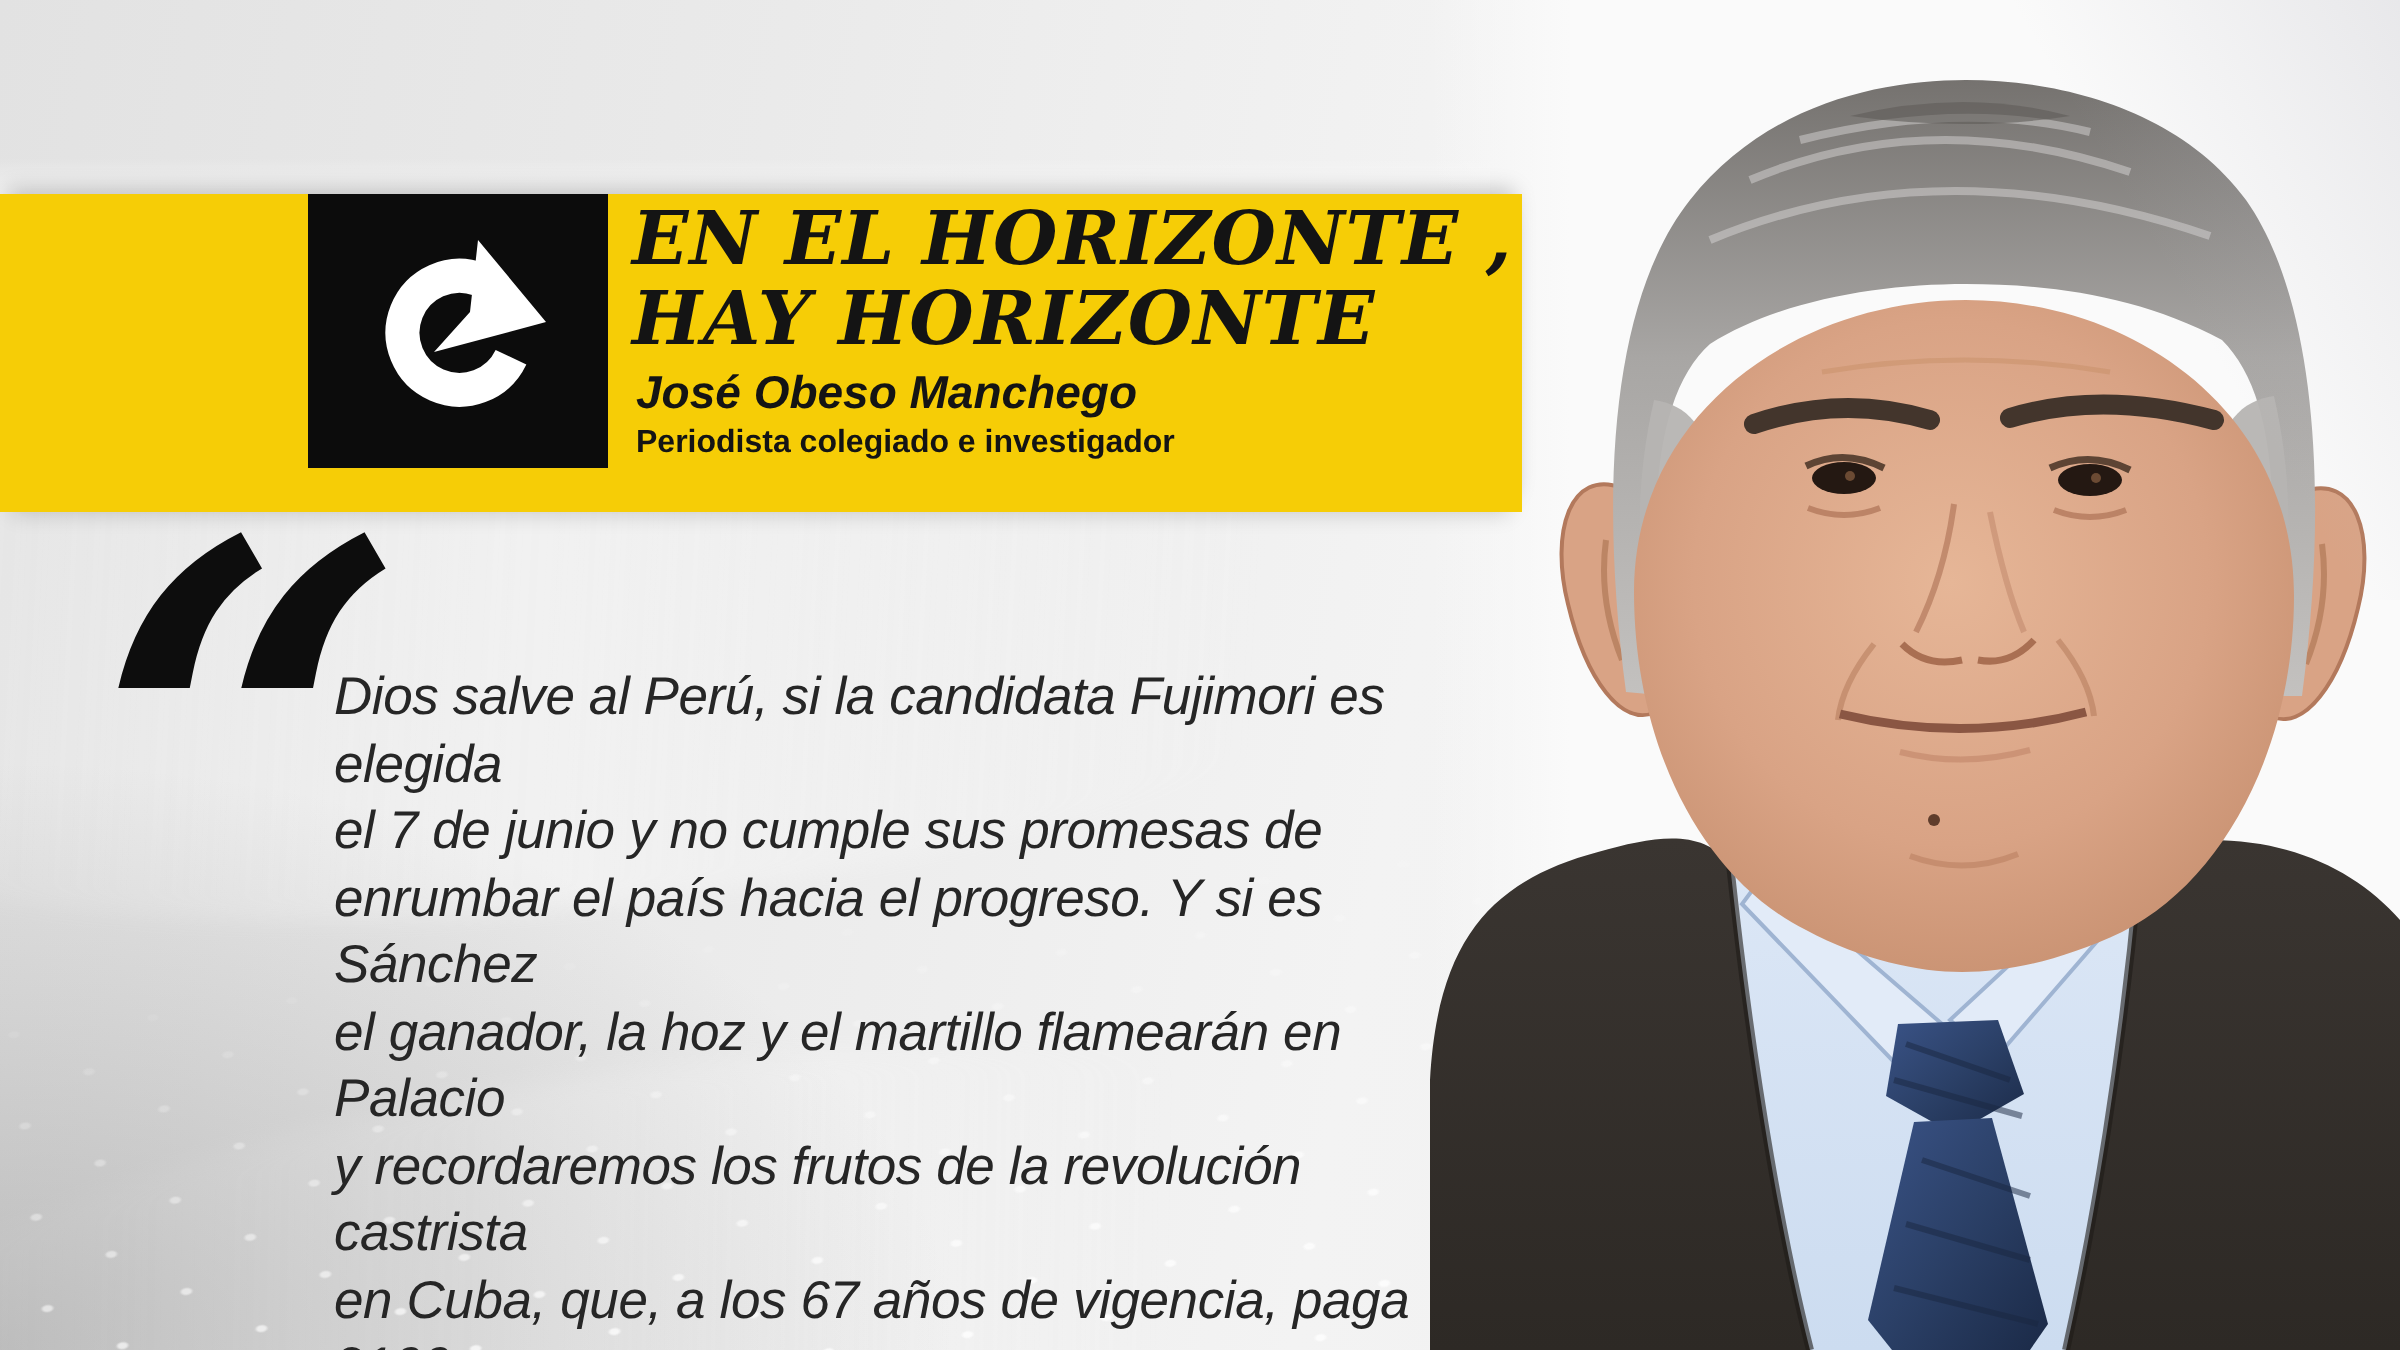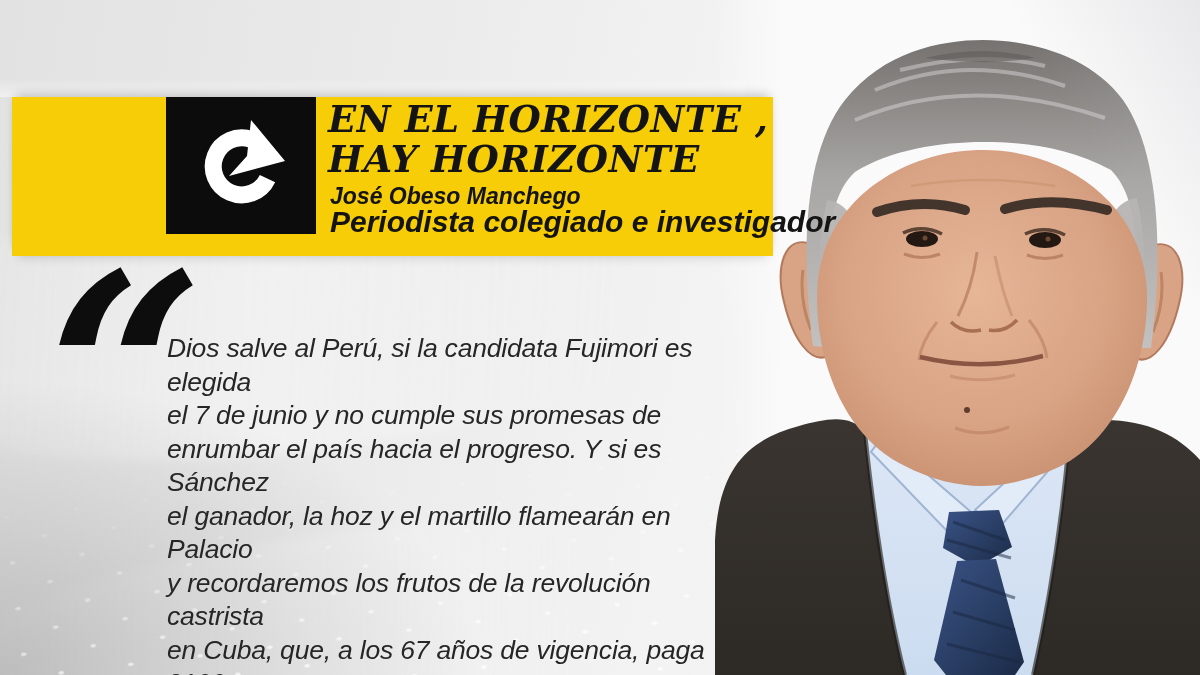--- a/index.html
+++ b/index.html
@@ -44,42 +44,42 @@
     position:absolute;left:715px;top:0;width:485px;height:675px;
     background:linear-gradient(to right,rgba(250,250,250,0) 0px,var(--photo_bg,#FAFAFA) 70px);
   }
   .photo:after{
     content:"";position:absolute;right:0;top:0;width:260px;height:300px;
     background:linear-gradient(240deg,rgba(190,190,198,.30),rgba(190,190,198,0) 45%);
   }
   .photo svg{position:absolute;left:0;top:0;}
   
   .banner{
-    position:absolute;left:12px;top:97px;width:761px;height:159px;
+    position:absolute;left:0;top:97px;width:761px;height:159px;
     background:var(--band_yellow,#F6CD06);
     box-shadow:0 -6px 10px -4px rgba(0,0,0,.22),0 7px 10px -6px rgba(0,0,0,.16);
   }
   .logo-box{
     position:absolute;left:154px;top:0;width:150px;height:137px;
     background:var(--logo_black,#0C0C0C);
     display:flex;align-items:center;justify-content:center;
   }
   .banner-text{position:absolute;left:316px;top:2px;}
   .title{
     margin:0;font-family:"DejaVu Serif",serif;font-style:italic;font-weight:bold;
     font-size:37px;line-height:40px;color:var(--title_color,#141414);letter-spacing:.5px;
     white-space:nowrap;
   }
   .title span{display:block;}
   .author{
     margin:4px 0 0 2px;font-style:italic;font-weight:600;font-size:23px;line-height:26px;
     color:var(--title_color,#141414);white-space:nowrap;
   }
   .role{
-    margin:0 0 0 2px;font-style:italic;font-weight:600;font-size:30px;line-height:26px;
+    margin:0 0 0 2px;font-weight:600;font-size:16px;line-height:26px;
     color:var(--title_color,#141414);white-space:nowrap;
   }
   
   .quote-mark{
     position:absolute;left:48px;top:238px;
     font-family:"DejaVu Serif",serif;font-style:italic;font-weight:bold;
     font-size:272px;line-height:1;color:#0d0d0d;
   }
   .quote{
     position:absolute;left:167px;top:332px;width:580px;margin:0;

